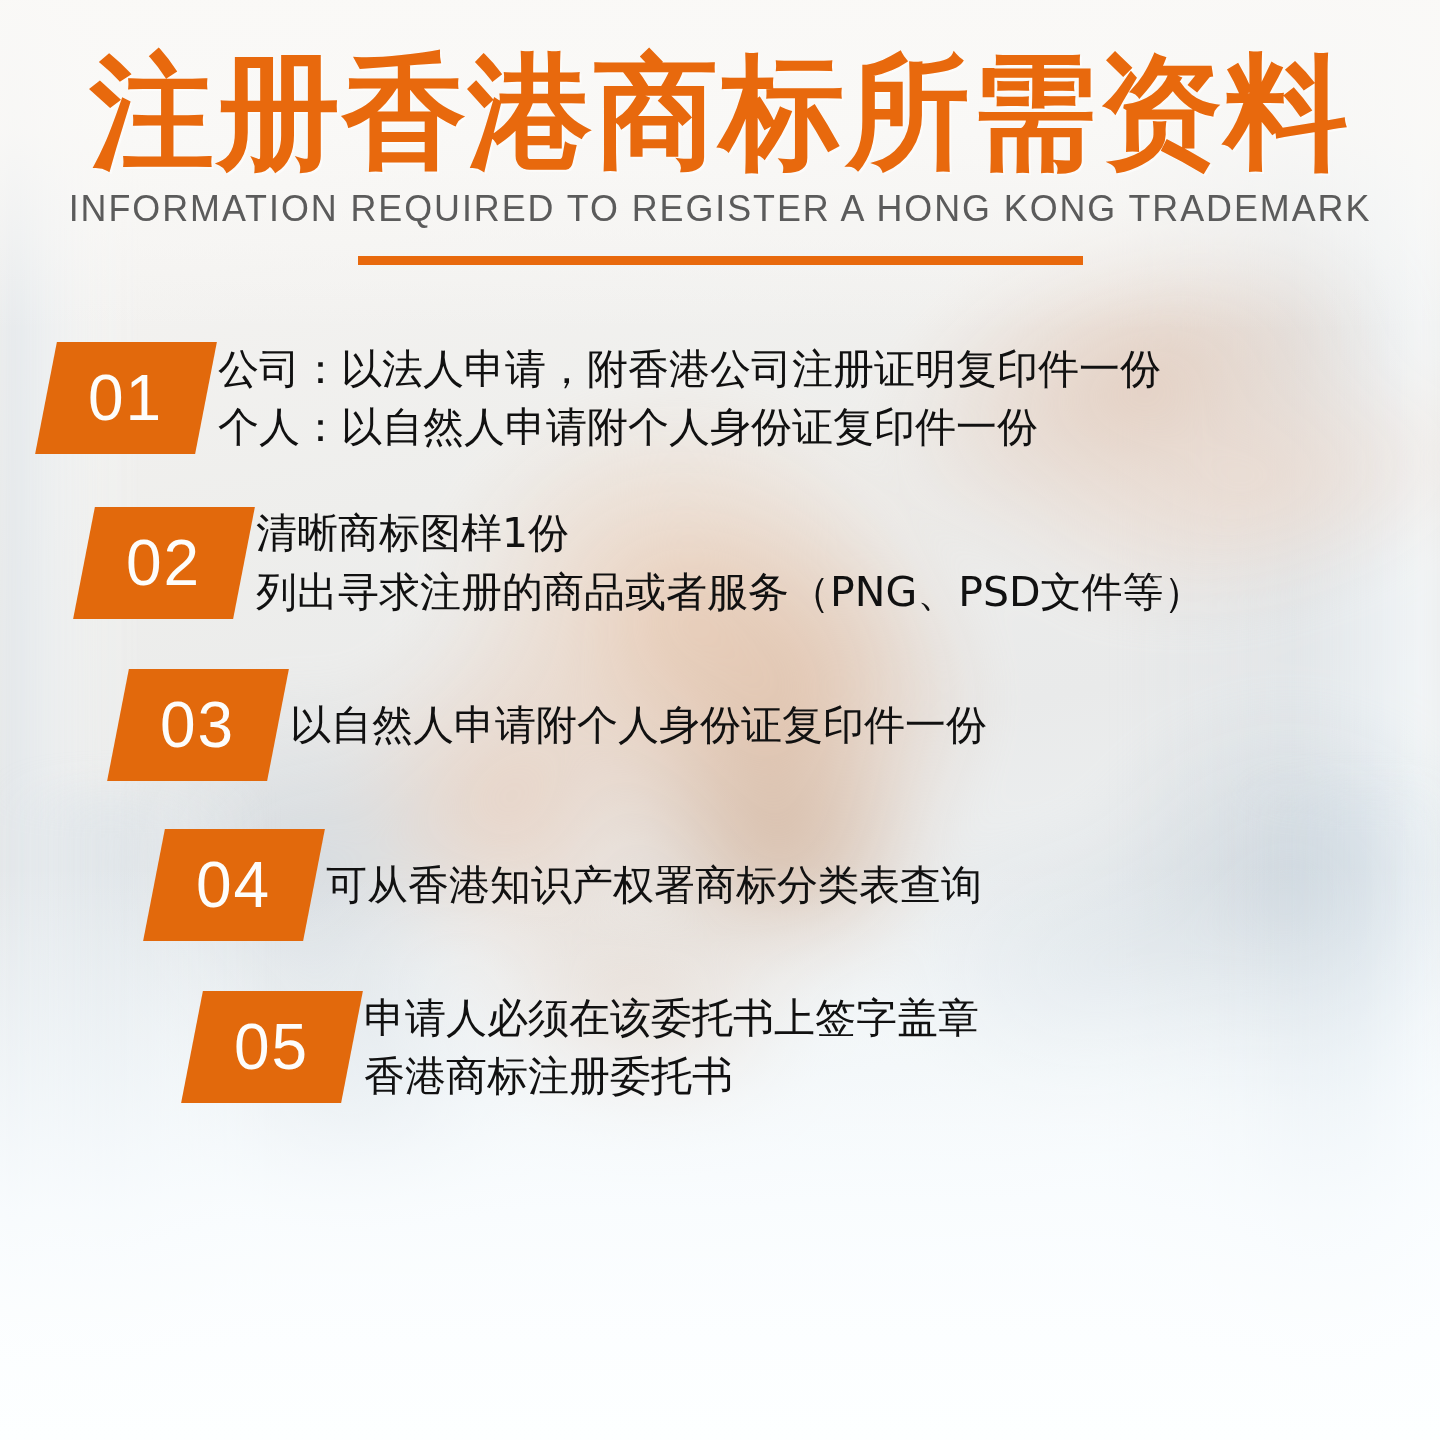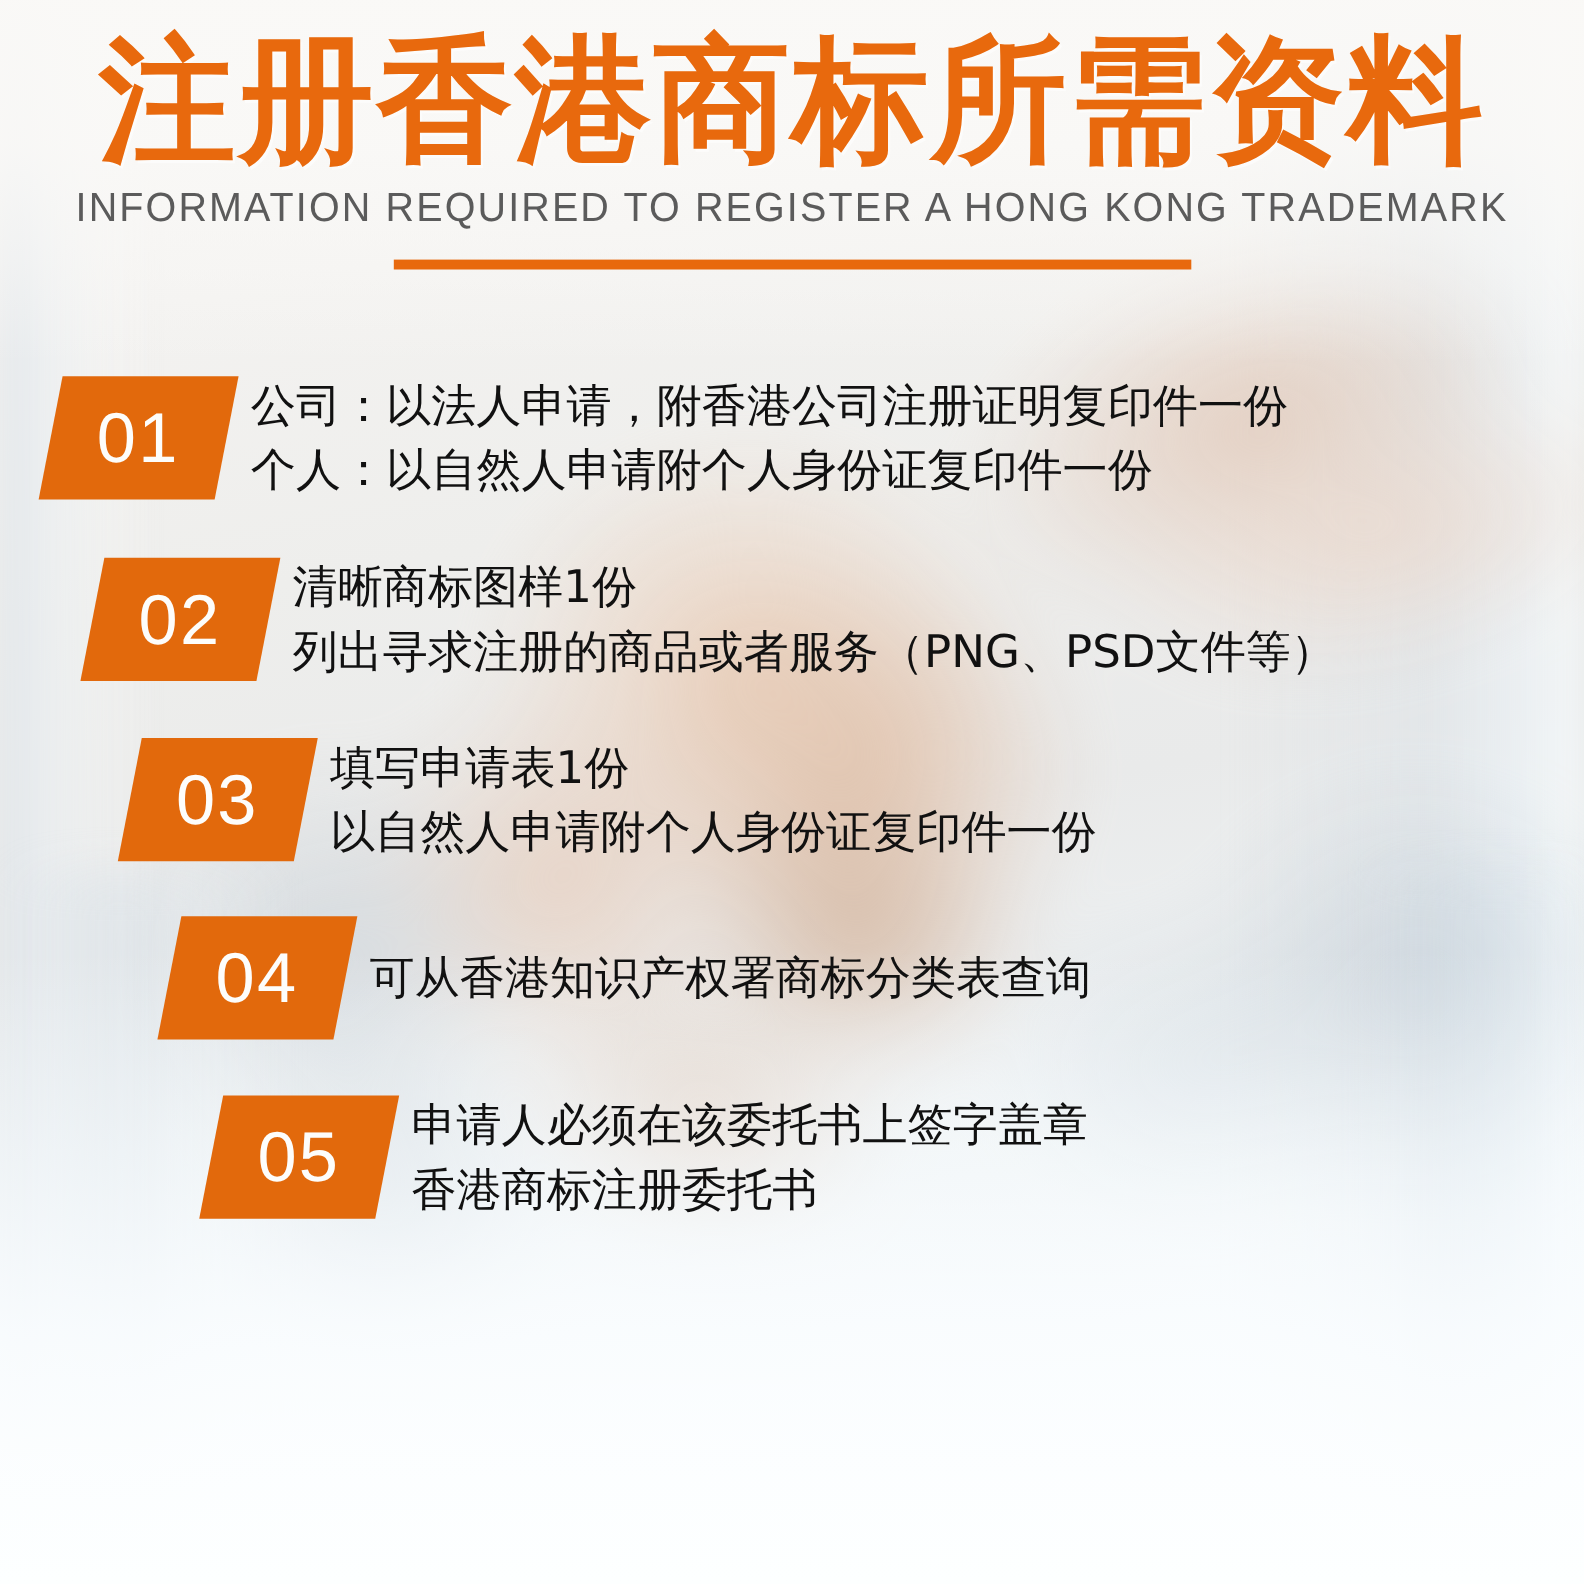--- a/index.html
+++ b/index.html
@@ -123,21 +123,21 @@
         rgba(250,249,247,0.86) 40%,
         rgba(250,249,247,0.45) 72%,
         rgba(250,249,247,0.0) 100%);
     height: 330px;
   }
 
   
   .header {
     position: absolute;
     left: 0; right: 0;
-    top: 26px;
+    top: 46px;
     text-align: center;
     z-index: 5;
   }
   .title-cn {
     font-family: "DejaVu Sans", "Liberation Sans", sans-serif;
     font-size: 124px;
     font-weight: 700;
     color: #e8690d;
     letter-spacing: 2px;
     line-height: 1.08;
@@ -188,21 +188,21 @@
   .badge-num {
     transform: skewX(11deg);
     color: #fdfdfb;
     font-family: "Liberation Sans", "DejaVu Sans", sans-serif;
     font-size: 64px;
     font-weight: 400;
     letter-spacing: 2px;
     line-height: 1;
   }
   .step-text {
-    margin-left: 22px;
+    margin-left: 12px;
     color: #111111;
     font-family: "DejaVu Sans", "Liberation Sans", sans-serif;
     font-size: 41px;
     font-weight: 500;
     line-height: 1.42;
     white-space: nowrap;
   }
   .step-text .line { display: block; }
 
   
@@ -263,21 +263,20 @@
         <span class="line">清晰商标图样1份</span>
         <span class="line">列出寻求注册的商品或者服务（PNG、PSD文件等）</span>
       </div>
     </div>
 
     <div class="step step-3">
       <div class="badge">
         <span class="badge-num">03</span>
       </div>
       <div class="step-text">
-        <span class="line">填写申请表1份</span>
         <span class="line">以自然人申请附个人身份证复印件一份</span>
       </div>
     </div>
 
     <div class="step step-4">
       <div class="badge">
         <span class="badge-num">04</span>
       </div>
       <div class="step-text">
         <span class="line">可从香港知识产权署商标分类表查询</span>

